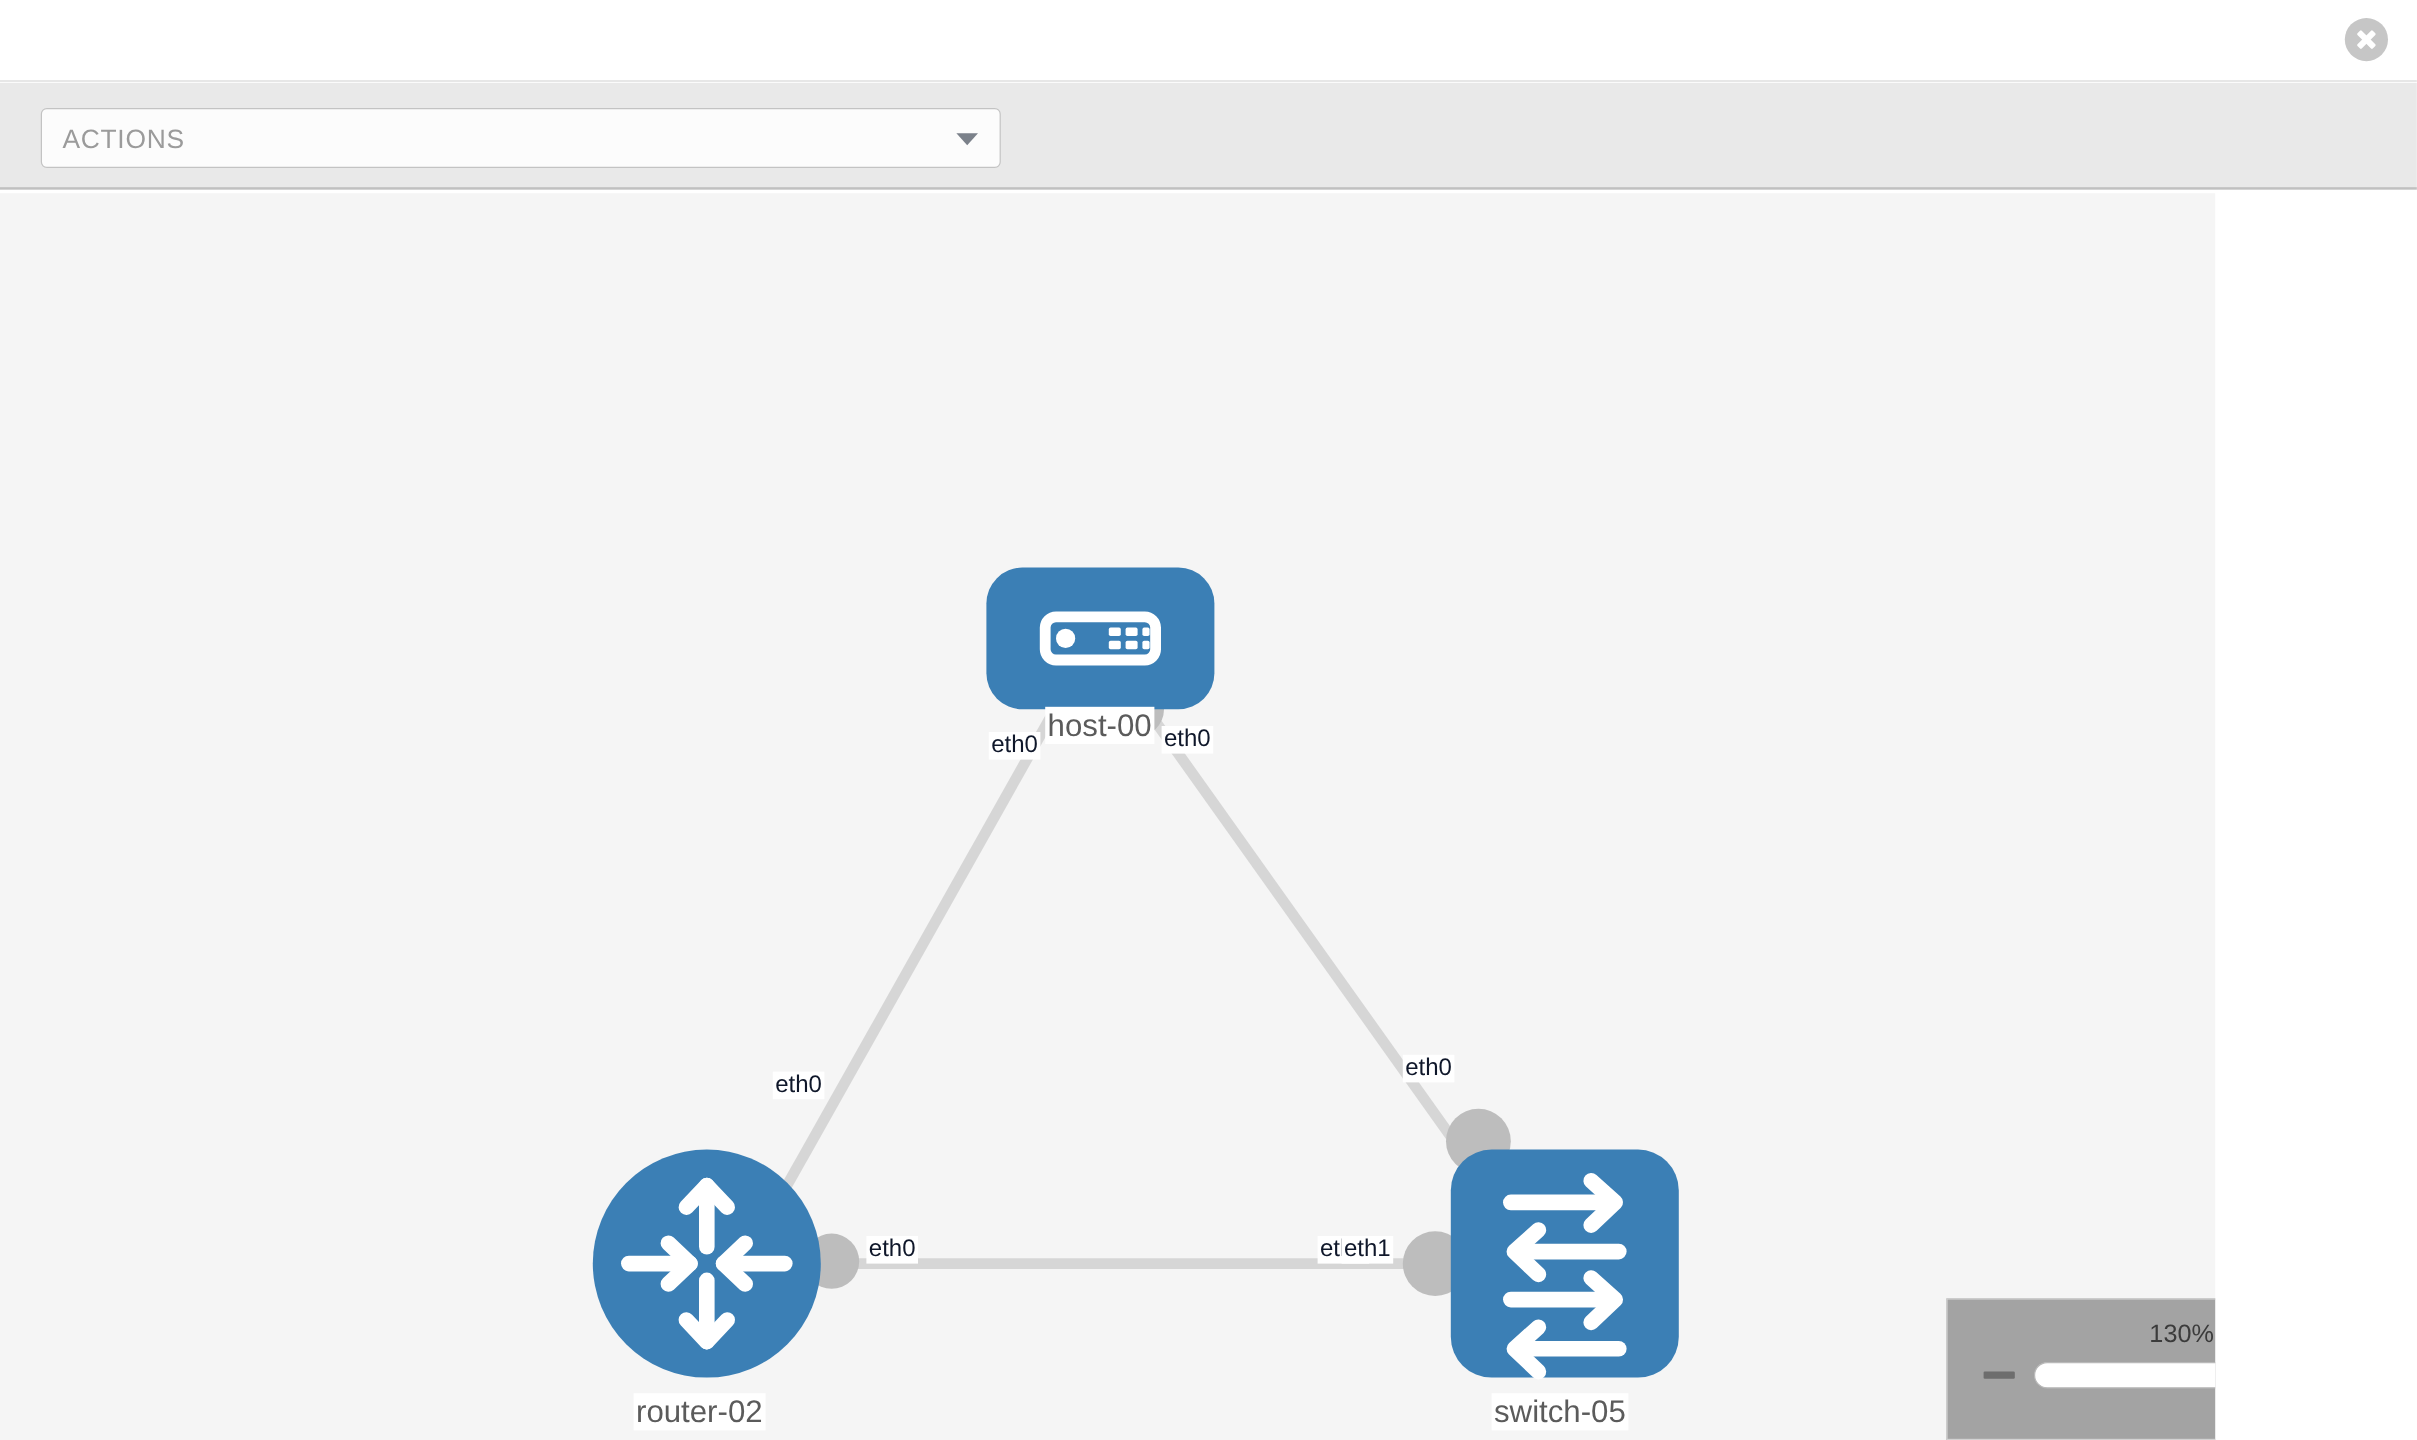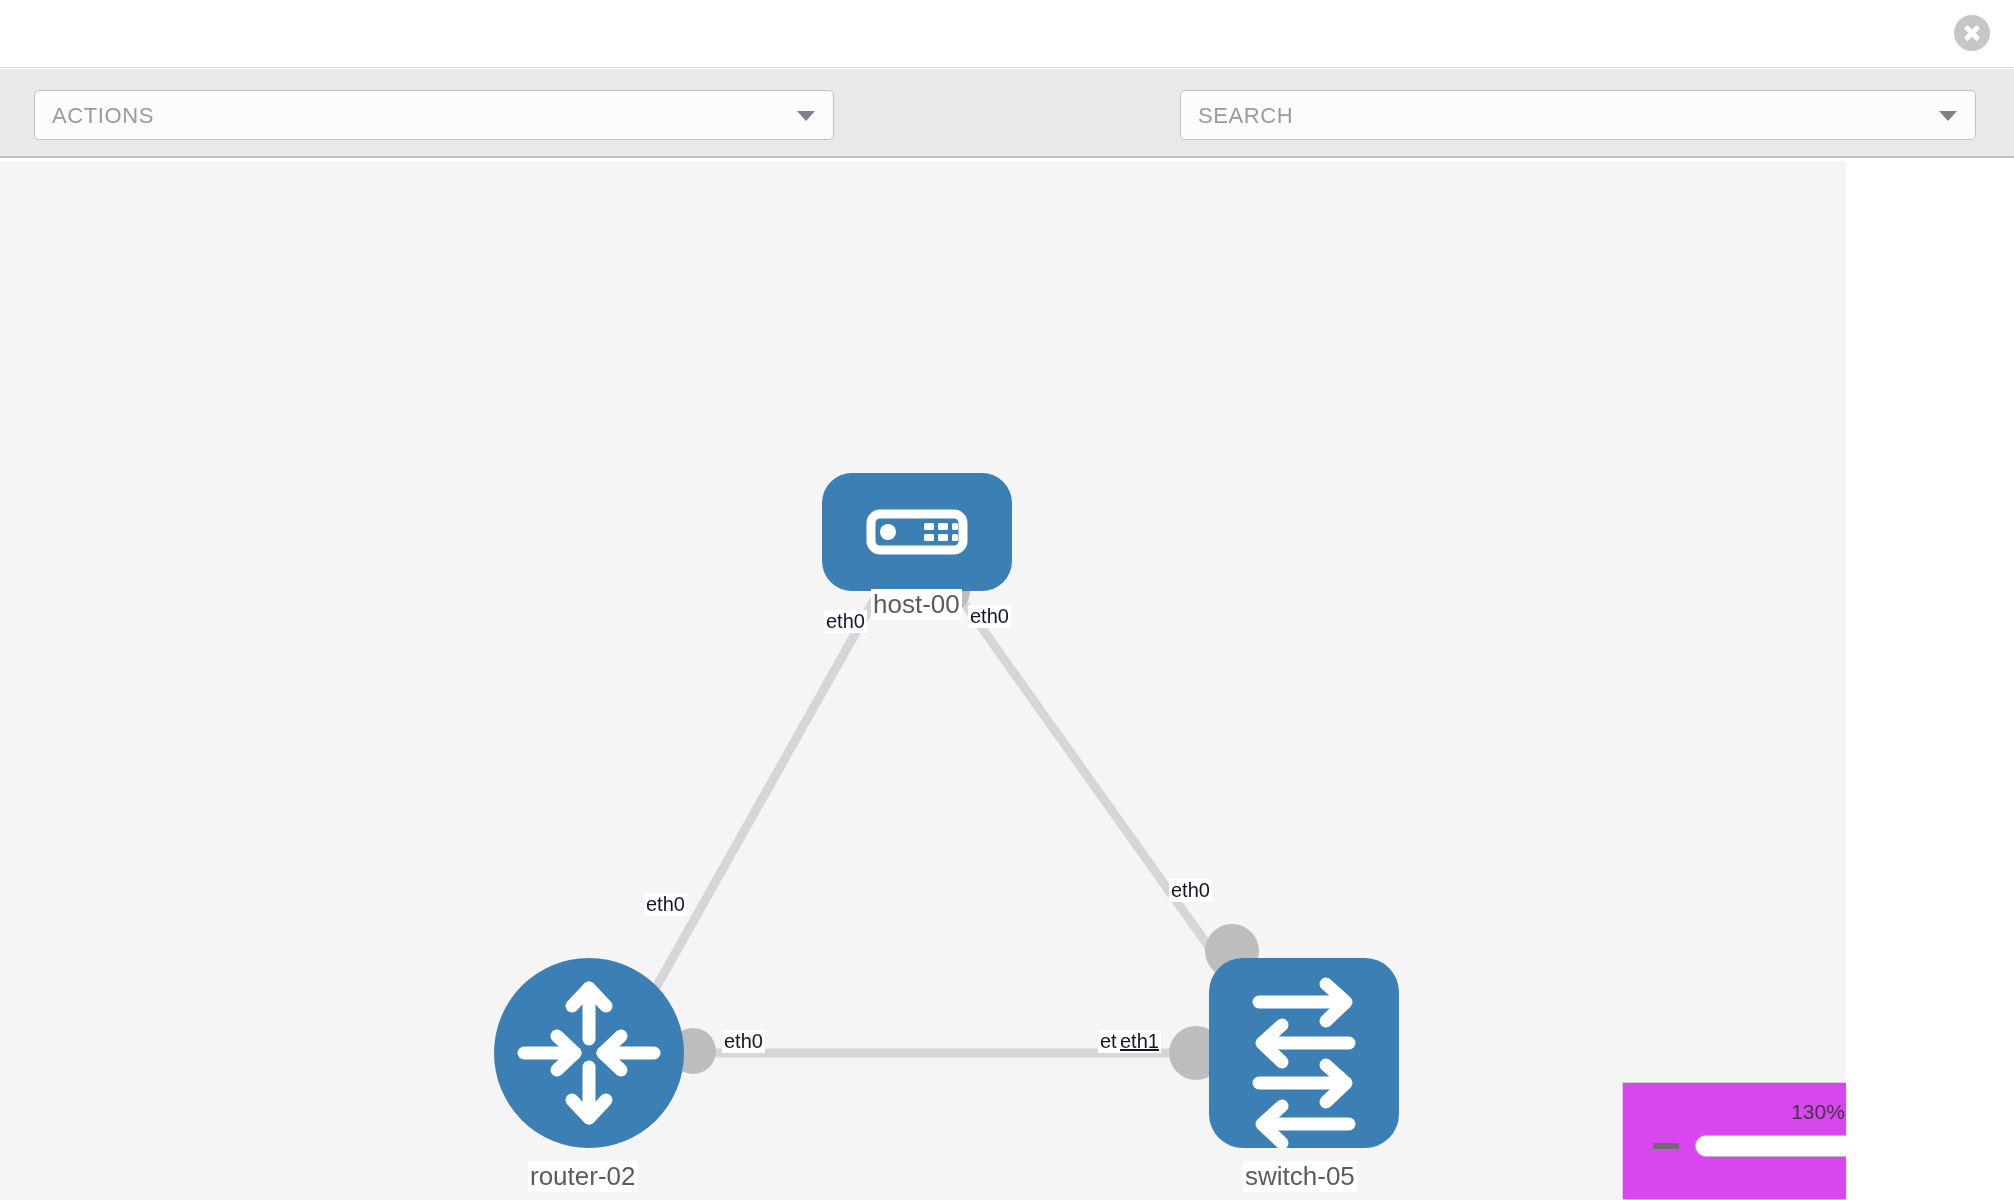--- a/index.html
+++ b/index.html
@@ -101,21 +101,21 @@
     font-size: 20px; color: #0f172a;
     background: #ffffff;
     padding: 0 2px;
     white-space: nowrap;
   }
 
   
   .zoom-panel {
     position: absolute; left: 1622px; top: 1082px;
     width: 392px; height: 118px;
-    background: #d946ef;
+    background: #a3a3a3;
     border: 1px solid #d2d2d2;
   }
   .zoom-pct {
     position: absolute; top: 17px; left: 0; width: 100%;
     text-align: center; font-size: 21px; color: #3b3b3b;
   }
   .zoom-minus, .zoom-plus {
     position: absolute; top: 48px;
     width: 30px; height: 30px; cursor: pointer;
   }
@@ -159,24 +159,20 @@
       <circle cx="11" cy="34.8" r="1.7" fill="#e9e9e9"></circle>
     </svg>
   </div>
 
   <div class="tool-icon" id="key-ic">
     <svg viewBox="0 0 44 44" aria-hidden="true">
       <path d="M17.4 7.6a9.6 9.6 0 0 0-6.8 16.4 9.6 9.6 0 0 0 13.2.4l5.8 5.8 2.6-2.6 2.6 2.6 2.7-2.7-2.6-2.6 2.6-2.6-2.7-2.7-3.6 3.6-6.2-6.2a9.6 9.6 0 0 0-7.6-7.4zm-.9 4.8a4.6 4.6 0 1 1 0 9.2 4.6 4.6 0 0 1 0-9.2z" fill="#7b818a"></path>
     </svg>
   </div>
 
-  <div class="search-select">
-    <span class="lbl">SEARCH</span>
-    <span class="caret"></span>
-  </div>
 </div>
 
 <div class="canvas">
 
   <svg class="topo-svg" viewBox="0 0 2014 1039">
 
     <g>
       <line x1="882" y1="425" x2="640" y2="855" stroke="#d6d6d6" stroke-width="9"></line>
       <line x1="952" y1="425" x2="1246" y2="838" stroke="#d6d6d6" stroke-width="9"></line>
       <line x1="660" y1="892" x2="1222" y2="892" stroke="#d6d6d6" stroke-width="9"></line>
@@ -242,21 +238,21 @@
   <div class="nlabel" style="left:871px; top:428px;">host-00</div>
   <div class="nlabel" style="left:528px; top:1000px;">router-02</div>
   <div class="nlabel" style="left:1243px; top:1000px;">switch-05</div>
 
   <div class="ilabel" style="left:824px;  top:449px;">eth0</div>
   <div class="ilabel" style="left:968px;  top:444px;">eth0</div>
   <div class="ilabel" style="left:644px;  top:732px;">eth0</div>
   <div class="ilabel" style="left:1169px; top:718px;">eth0</div>
   <div class="ilabel" style="left:722px;  top:869px;">eth0</div>
   <div class="ilabel" style="left:1098px; top:869px;">eth0</div>
-  <div class="ilabel" style="left:1118px; top:869px;text-decoration:underline;">eth1</div>
+  <div class="ilabel" style="left:1118px; top:869px;">eth1</div>
 
   <div class="zoom-panel" style="left:1622px; top:921px;">
     <div class="zoom-pct">130%</div>
     <div class="zoom-minus"></div>
     <div class="zoom-track"></div>
     <div class="zoom-thumb"></div>
     <div class="zoom-plus"></div>
   </div>
 </div>
 

